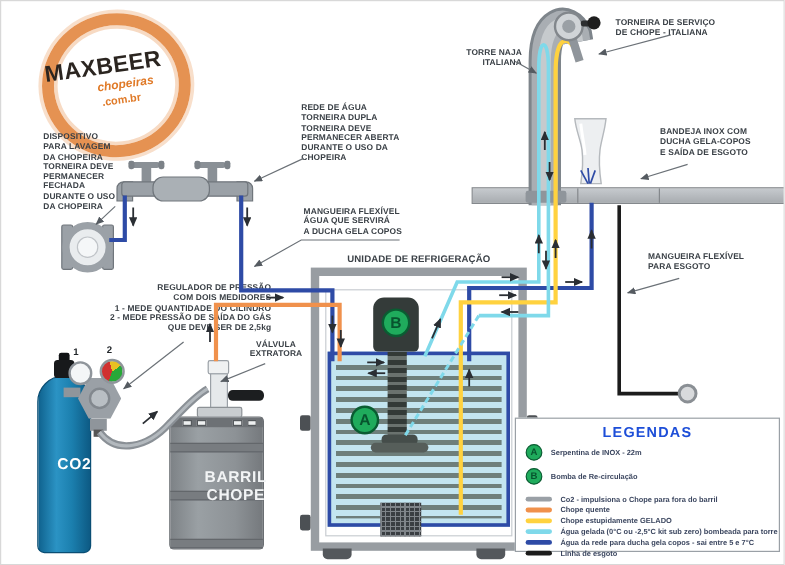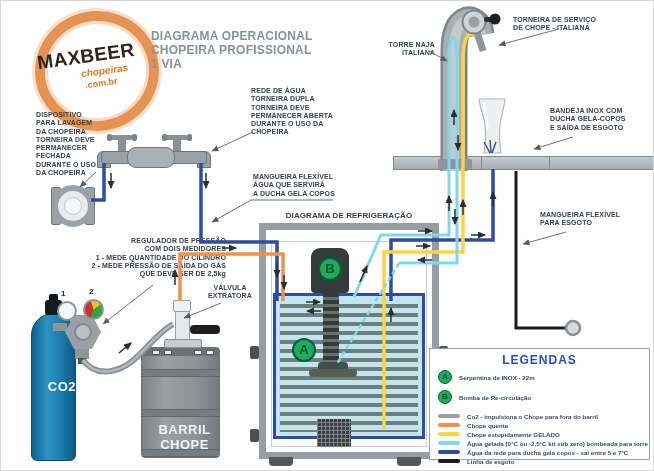--- a/index.html
+++ b/index.html
@@ -43,21 +43,21 @@
     background-image:repeating-linear-gradient(90deg,#80858a 0 1px,rgba(0,0,0,0) 1px 4px),
                      repeating-linear-gradient(0deg,#80858a 0 1px,rgba(0,0,0,0) 1px 4px);}
   .foot{width:24px;height:9px;background:#54585c;border-radius:0 0 4px 4px;z-index:2;}
   .side-tab{width:9px;height:13px;background:#4c5054;border-radius:2px;z-index:1;}
   
   .keg{left:140px;top:346px;width:79px;height:111px;border:1px solid #6a6e72;border-radius:4px;box-sizing:border-box;
     background:linear-gradient(90deg,#7d8286,#9aa0a4 30%,#8d9296 70%,#75797d);z-index:2;}
   .keg-band{position:absolute;left:0;width:100%;height:8px;background:#787c80;border-top:1px solid #63676b;border-bottom:1px solid #63676b;box-sizing:border-box;}
   .keg-top{position:absolute;left:0;top:0;width:100%;height:8px;background:#6d7175;}
   .keg-slot{position:absolute;top:2px;width:8px;height:5px;background:#eef0f1;border:1px solid #55595d;box-sizing:border-box;}
-  .keg-text{position:absolute;left:4px;top:42px;width:100%;text-align:center;font-size:13px;font-weight:bold;color:#f2f4f5;line-height:15px;letter-spacing:.5px;margin-top:32px;}
+  .keg-text{position:absolute;left:16px;top:42px;width:100%;text-align:center;font-size:13px;font-weight:bold;color:#f2f4f5;line-height:15px;letter-spacing:.5px;}
   
   .valve-cap{left:172px;top:299px;width:18px;height:12px;background:#eff1f2;border:1px solid #9aa0a6;border-radius:2px;box-sizing:border-box;z-index:3;}
   .valve-stem{left:174px;top:310px;width:15px;height:30px;background:#e6e9eb;border:1px solid #9aa0a6;box-sizing:border-box;z-index:3;}
   .valve-handle{left:189px;top:324px;width:30px;height:9px;background:#1c1e20;border-radius:4px;z-index:4;}
   .valve-flange{left:163px;top:338px;width:38px;height:9px;background:#c9cdd0;border:1px solid #8d9296;border-radius:2px;box-sizing:border-box;z-index:3;}
   
   .bottle{left:30px;top:312px;width:45px;height:148px;border:1px solid #0a4e74;border-radius:22px 22px 6px 6px;box-sizing:border-box;
     background:linear-gradient(90deg,#0f628e,#2b93c4 35%,#1b7fae 65%,#0d5a84);z-index:2;}
   .bottle-cap{left:44px;top:299px;width:17px;height:15px;background:#17191b;border-radius:3px;z-index:3;}
   .bottle-knob{left:48px;top:293px;width:9px;height:8px;background:#101214;border-radius:2px;z-index:3;}
@@ -97,23 +97,20 @@
 </head>
 <body>
 
 <div id="canvas">
 
   <div class="abs logo-ring"></div>
   <div class="abs logo-brand">MAXBEER</div>
   <div class="abs logo-script">chopeiras</div>
   <div class="abs logo-domain">.com.br</div>
 
-  <div class="abs title pre">DIAGRAMA OPERACIONAL
-CHOPEIRA PROFISSIONAL
-1 VIA</div>
 
   <div class="lbl pre" style="left:35px;top:110px;">DISPOSITIVO
 PARA LAVAGEM
 DA CHOPEIRA
 TORNEIRA DEVE
 PERMANECER
 FECHADA
 DURANTE O USO
 DA CHOPEIRA</div>
   <div class="lbl pre" style="left:250px;top:86px;">REDE DE ÁGUA
@@ -134,21 +131,21 @@
 E SAÍDA DE ESGOTO</div>
   <div class="lbl pre" style="left:539px;top:210px;">MANGUEIRA FLEXÍVEL
 PARA ESGOTO</div>
   <div class="lbl pre right" style="left:15px;top:236px;width:210px;">REGULADOR DE PRESSÃO
 COM DOIS MEDIDORES
 1 - MEDE QUANTIDADE DO CILINDRO
 2 - MEDE PRESSÃO DE SAÍDA DO GÁS
 QUE DEVE SER DE 2,5kg</div>
   <div class="lbl pre center" style="left:200px;top:283px;width:58px;">VÁLVULA
 EXTRATORA</div>
-  <div class="lbl center" style="left:258px;top:211px;width:180px;font-size:8px;">DIAGRAMA DE REFRIGERAÇÃO</div>
+  <div class="lbl center" style="left:258px;top:211px;width:180px;font-size:8px;">UNIDADE DE REFRIGERAÇÃO</div>
 
   <div class="abs counter">
     <div class="seam" style="left:87px;"></div>
     <div class="seam" style="left:155px;"></div>
   </div>
 
   <div class="abs side-tab" style="left:249px;top:345px;"></div>
   <div class="abs side-tab" style="left:438px;top:345px;"></div>
   <div class="abs side-tab" style="left:249px;top:428px;"></div>
   <div class="abs side-tab" style="left:438px;top:428px;"></div>

